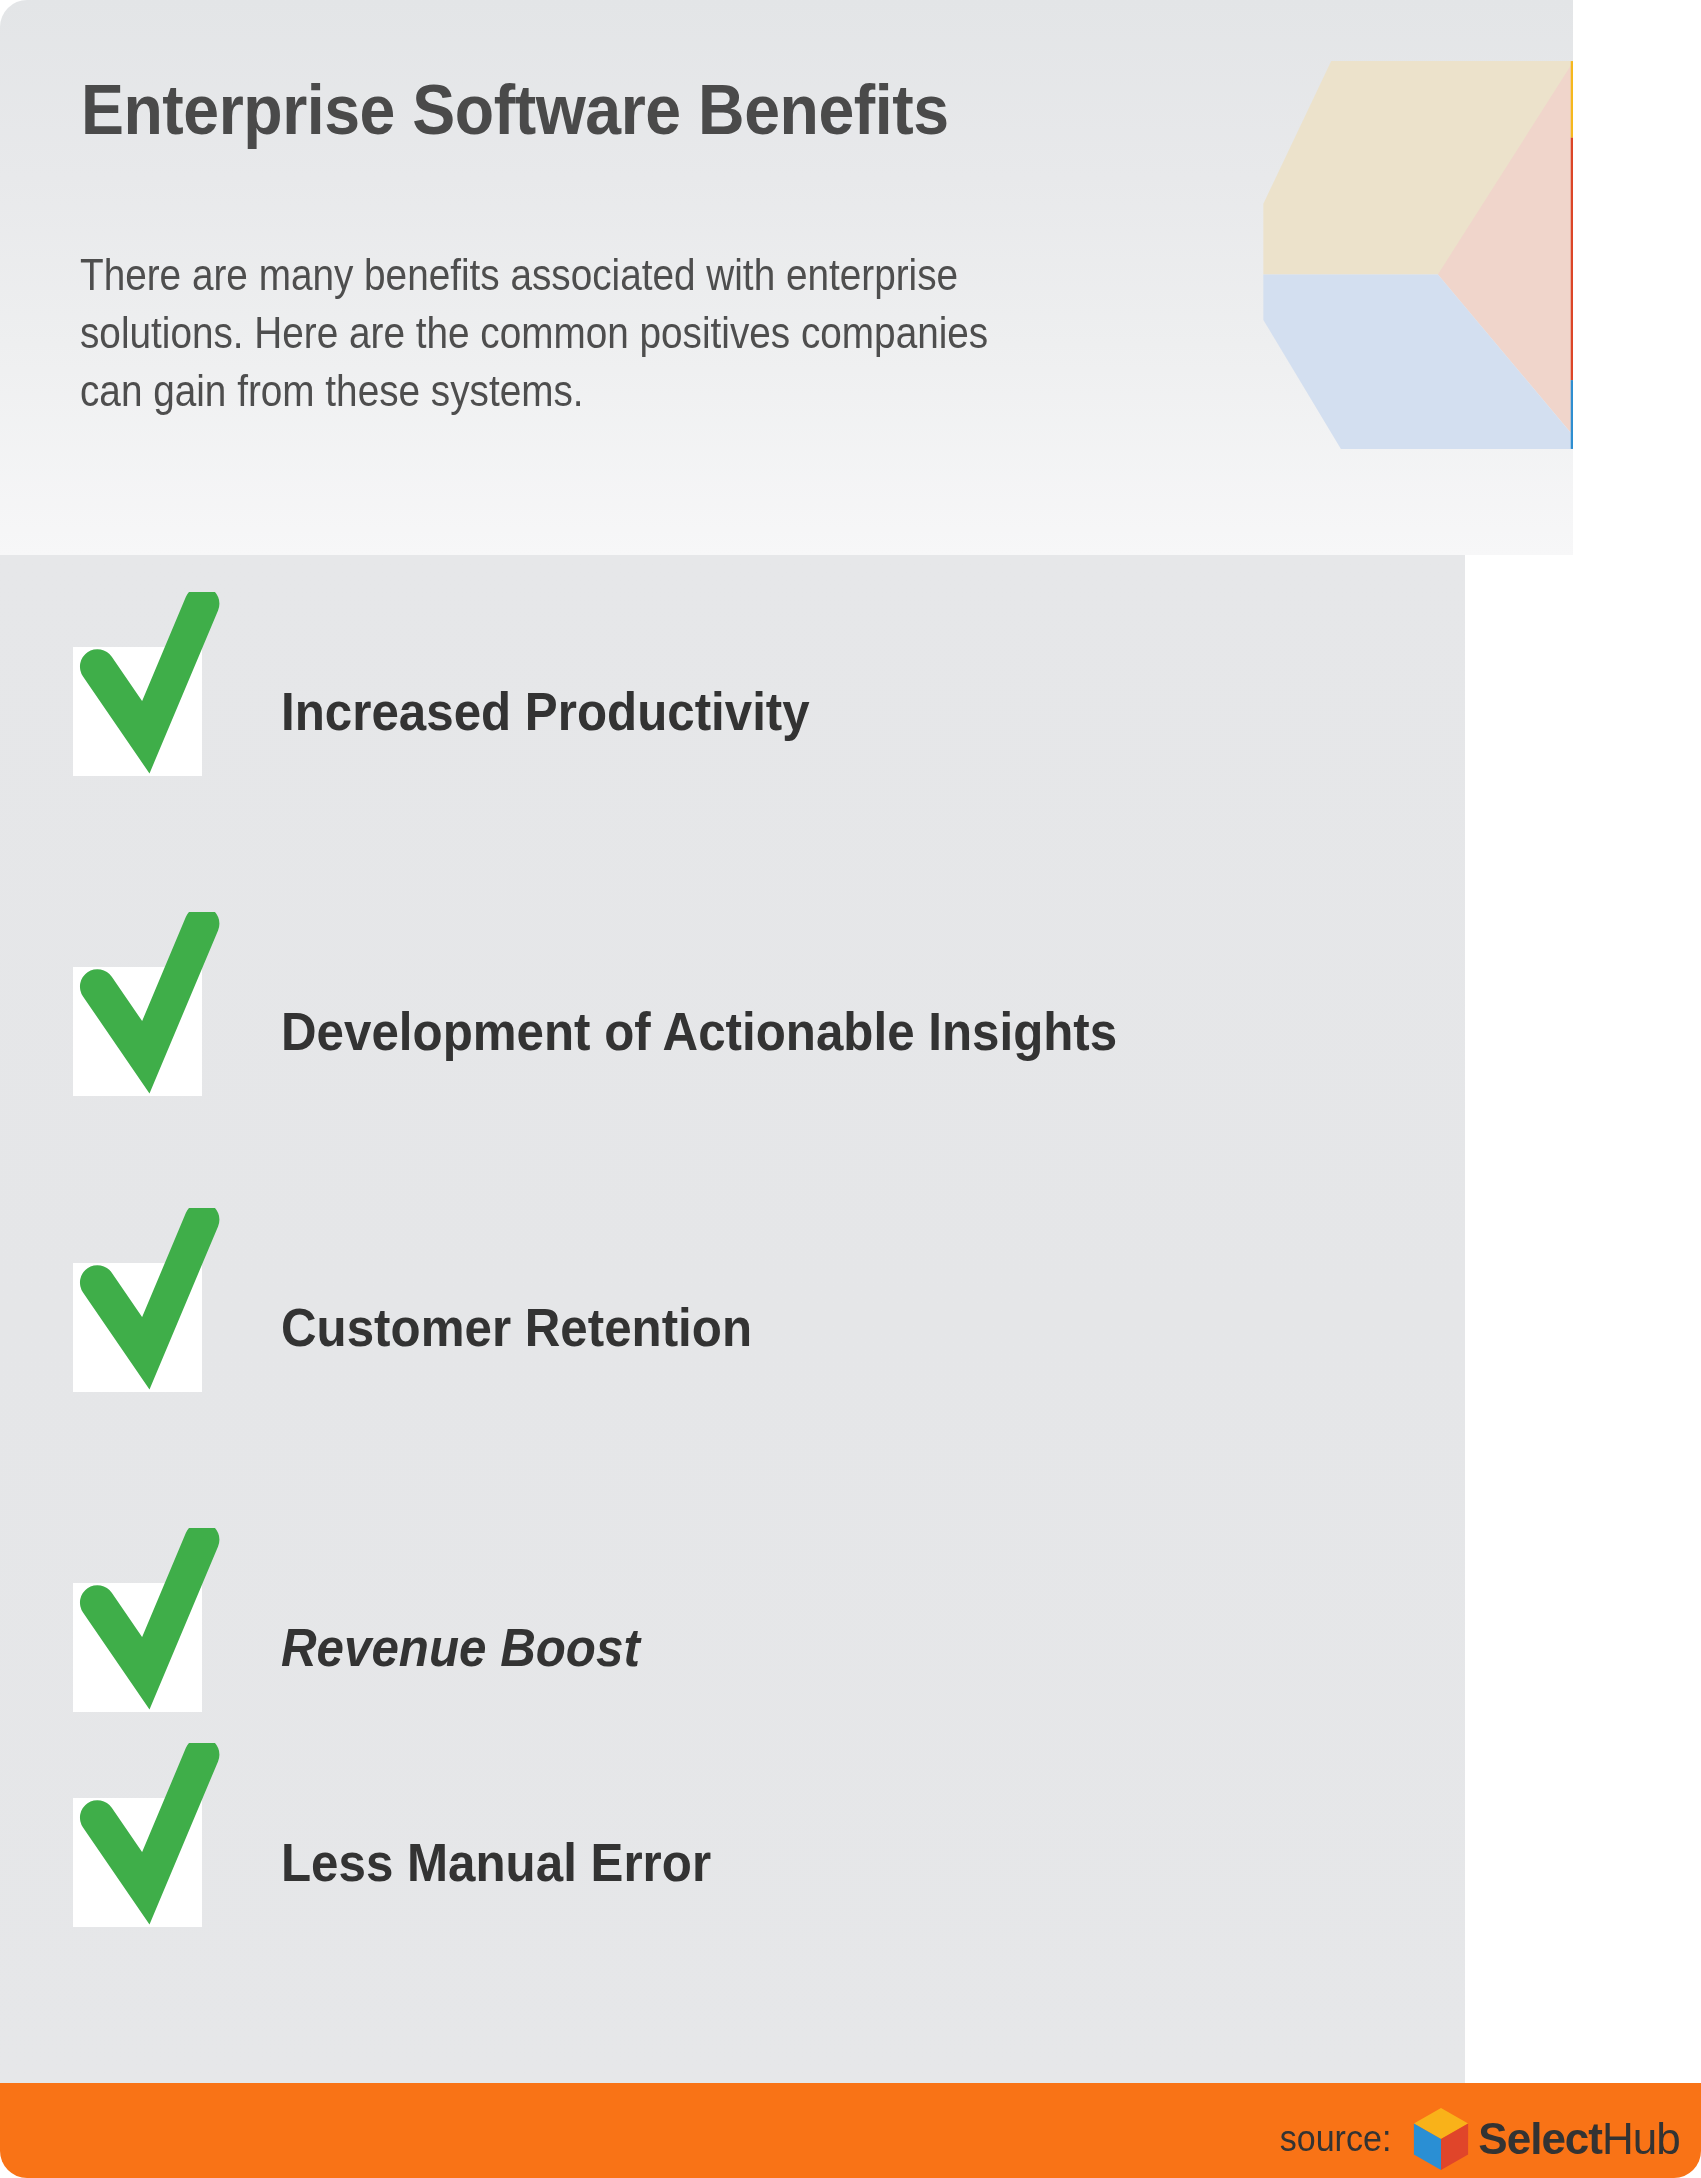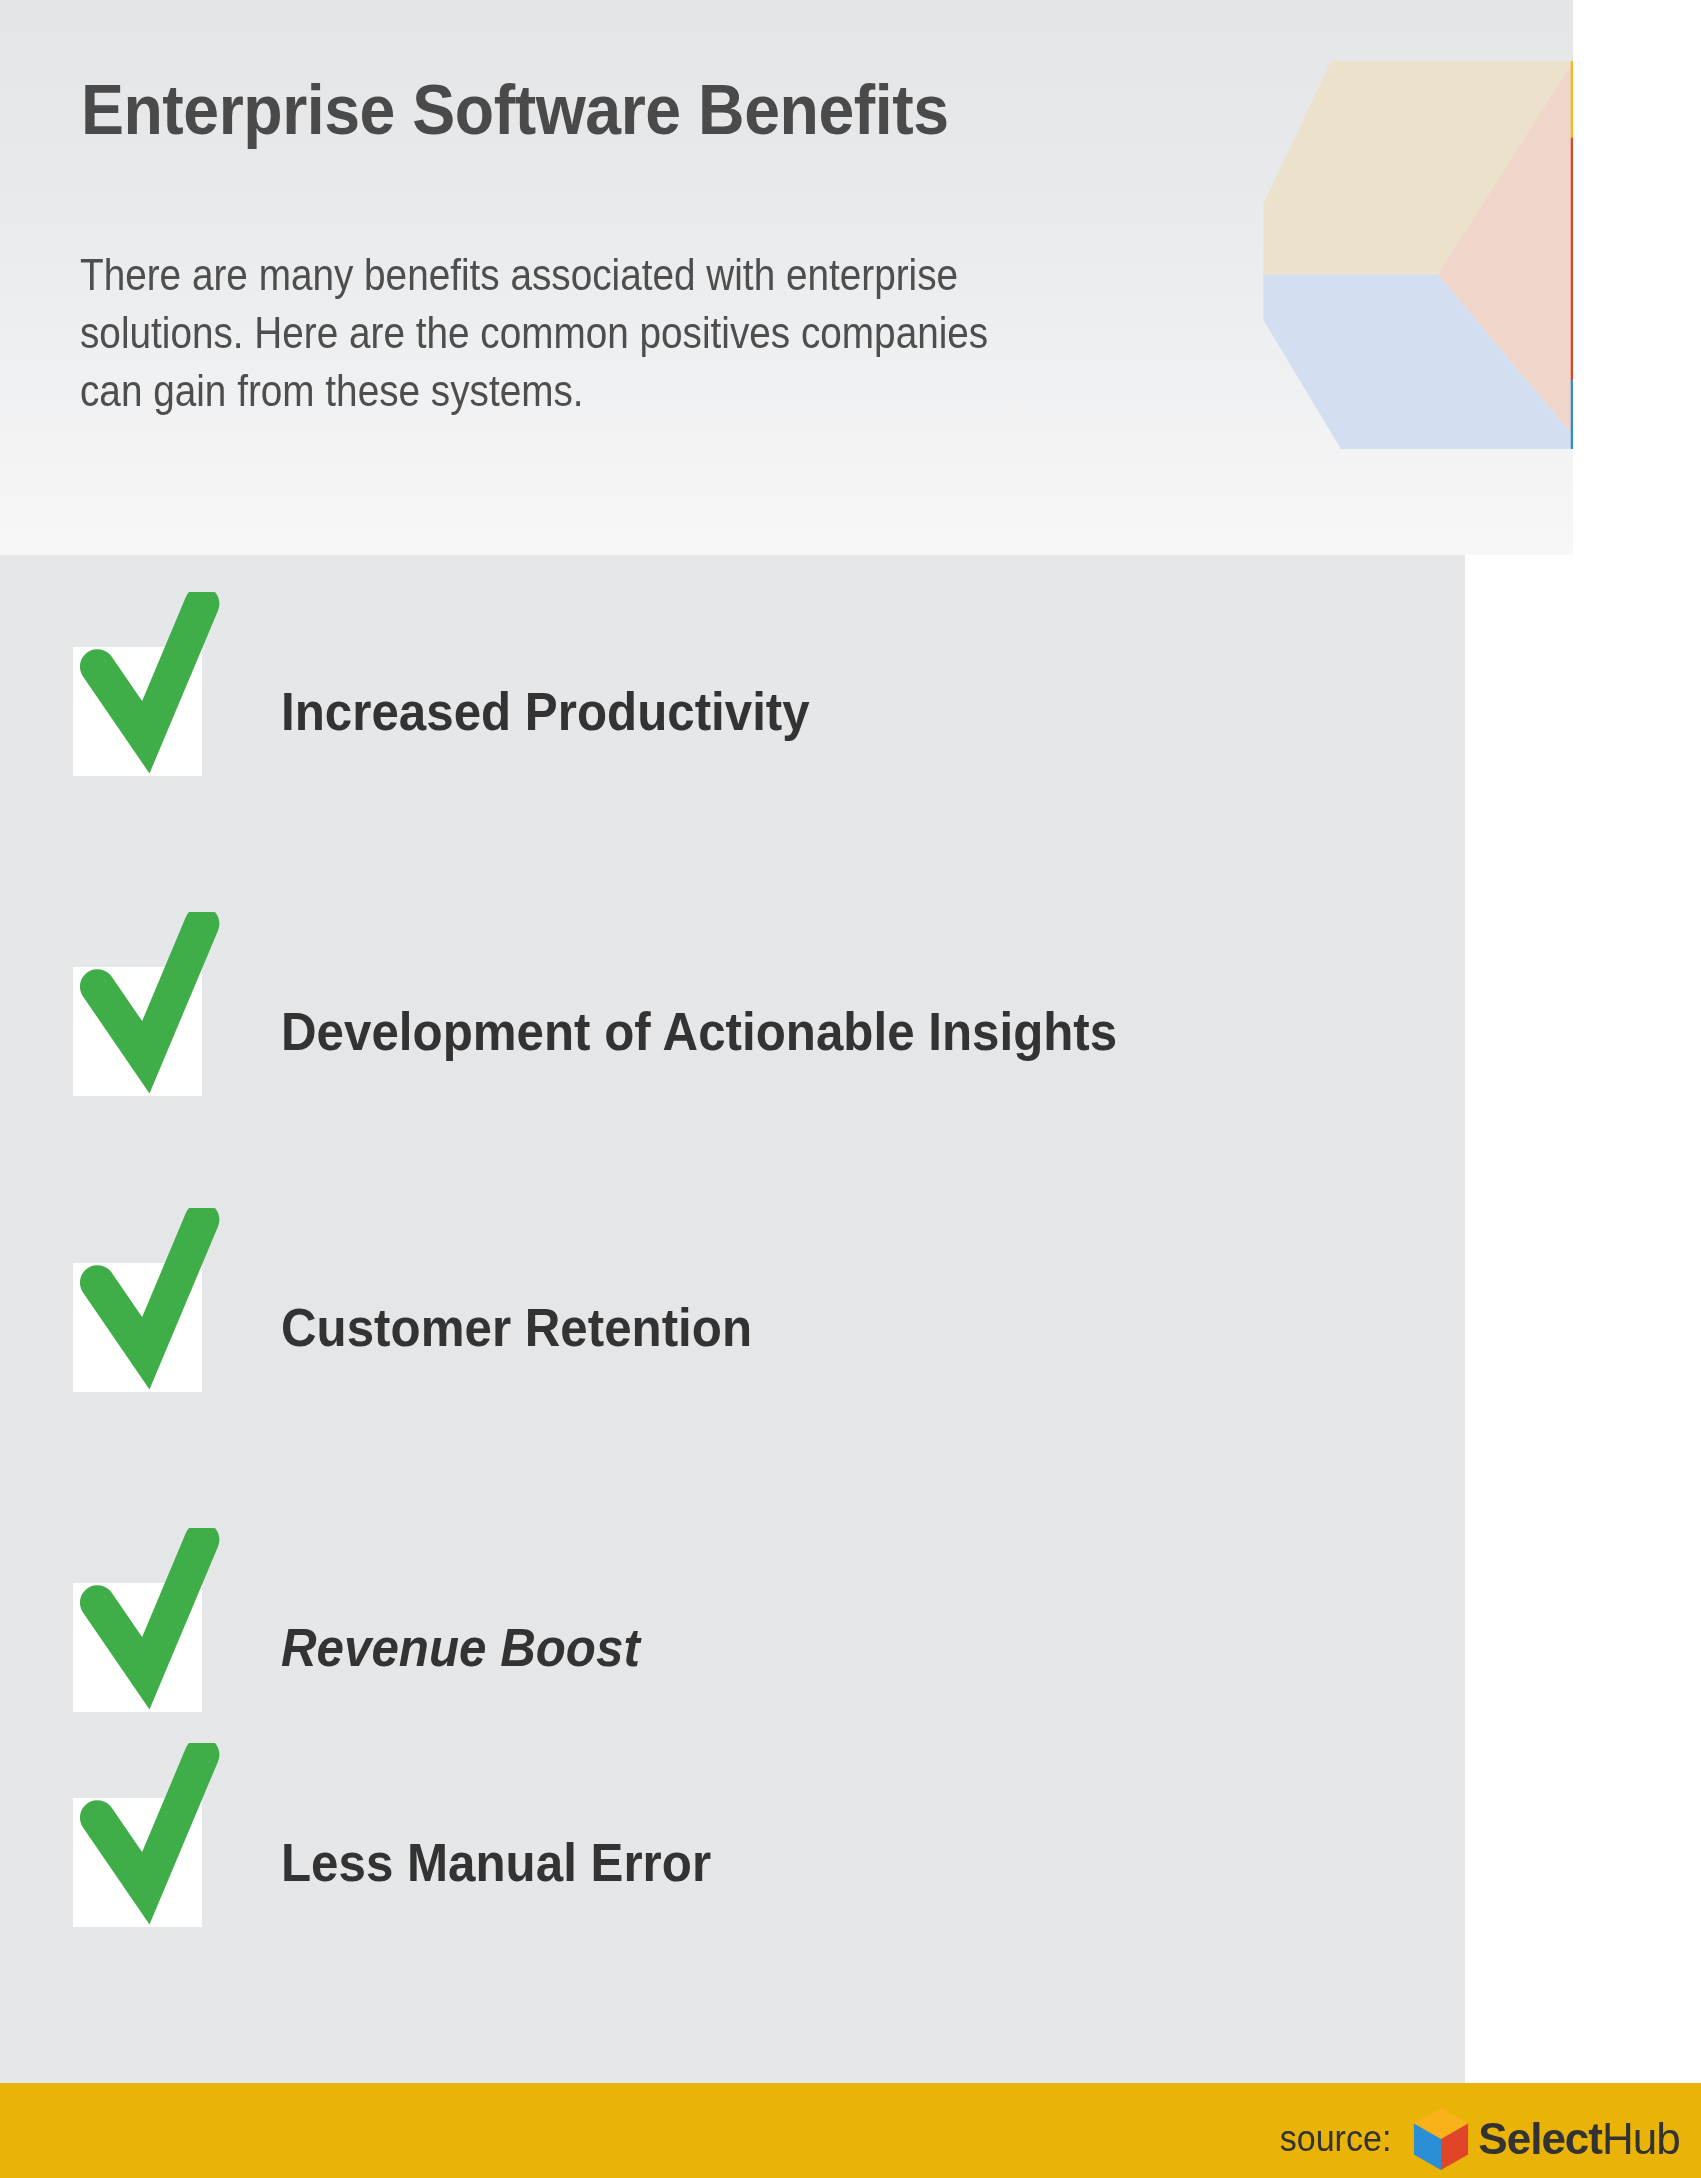--- a/index.html
+++ b/index.html
@@ -11,20 +11,21 @@
     font-family: "Liberation Sans", sans-serif;
     -webkit-font-smoothing: antialiased;
   }
 
   #infographic {
     position: relative;
     width: 1701px;
     height: 2178px;
     background: #ffffff;
     overflow: hidden;
+    border-radius: 27px;
   }
 
   
   .header {
     position: absolute;
     left: 0;
     top: 0;
     width: 1573px;
     height: 555px;
     background: linear-gradient(to bottom, #e3e5e7 0%, #e8e9eb 32%, #eeeff0 62%, #f7f7f8 100%);
@@ -125,21 +126,21 @@
     line-height: 1;
   }
 
   
   .footer {
     position: absolute;
     left: 0;
     top: 2083px;
     width: 1701px;
     height: 95px;
-    background: #eab308;
+    background: #f97316;
   }
   .source-group {
     position: absolute;
     right: 21.3px;
     top: 23px;
     display: flex;
     align-items: center;
     gap: 19.4px;
   }
   .source-label {

